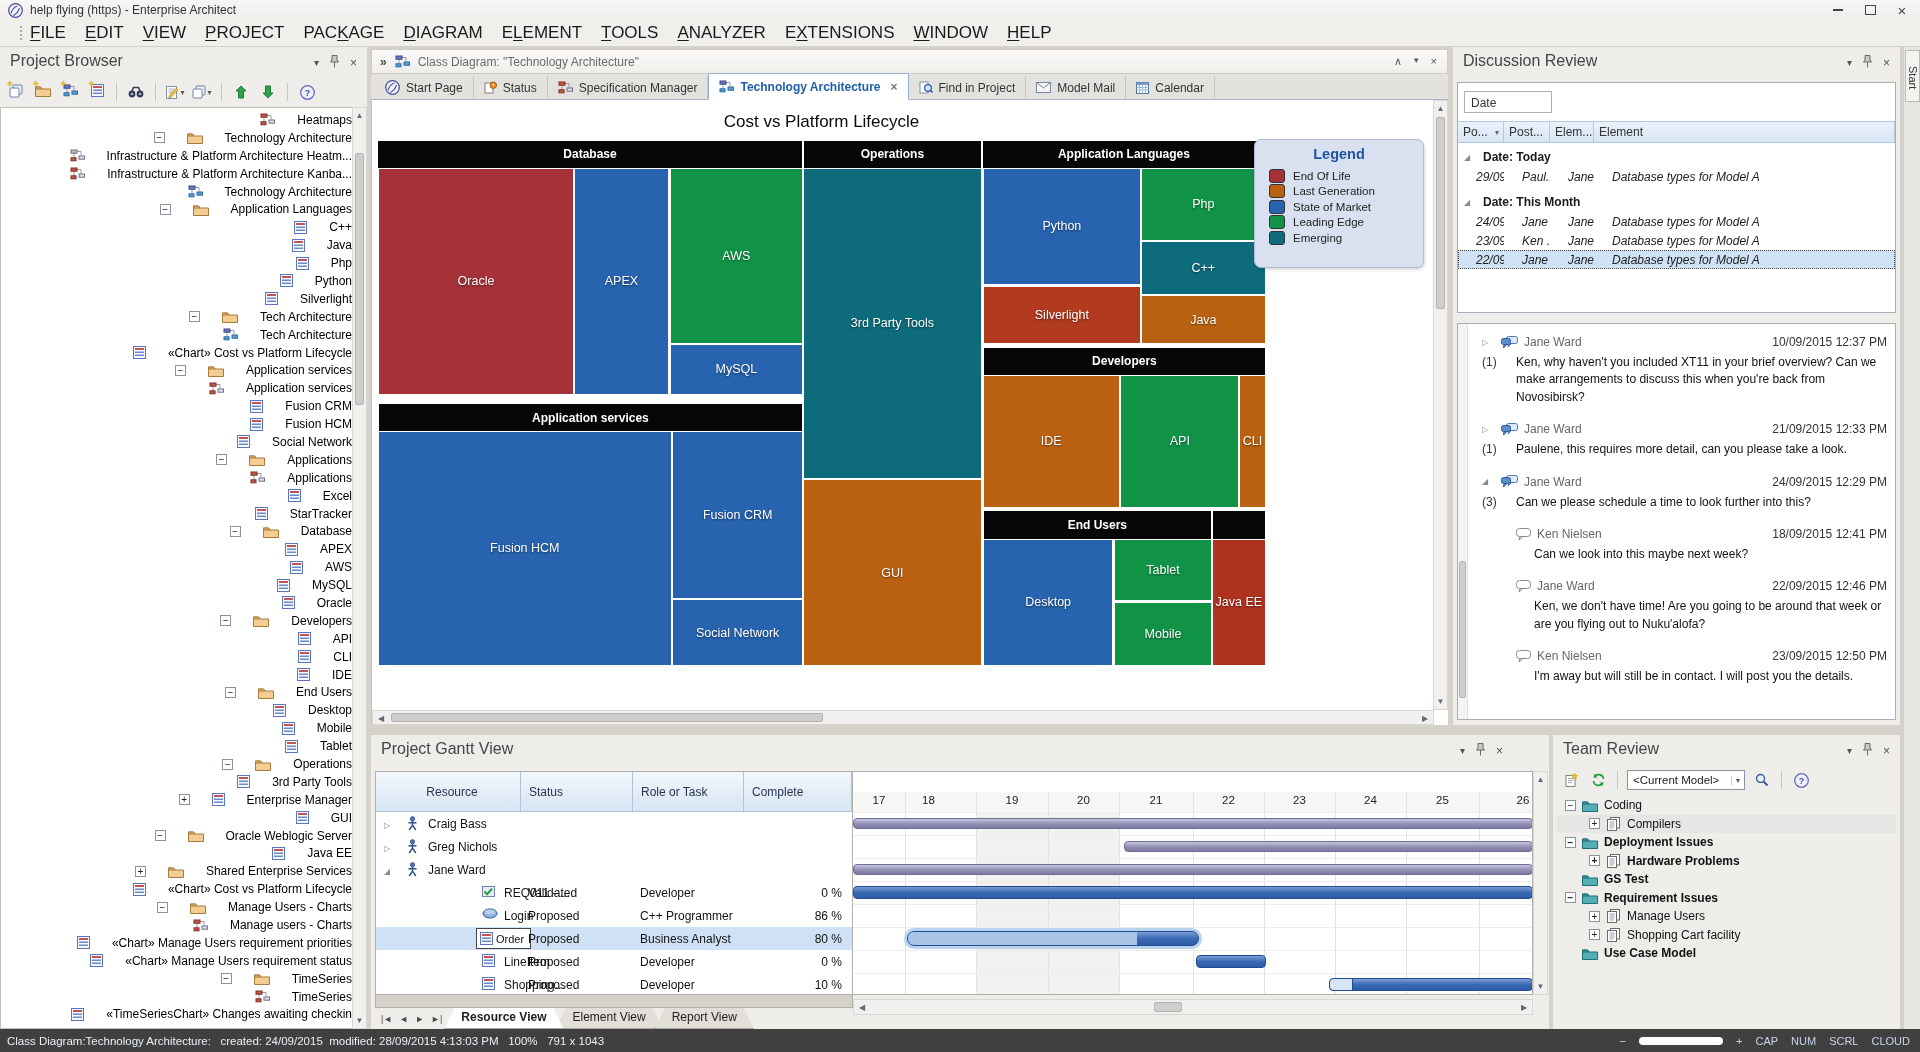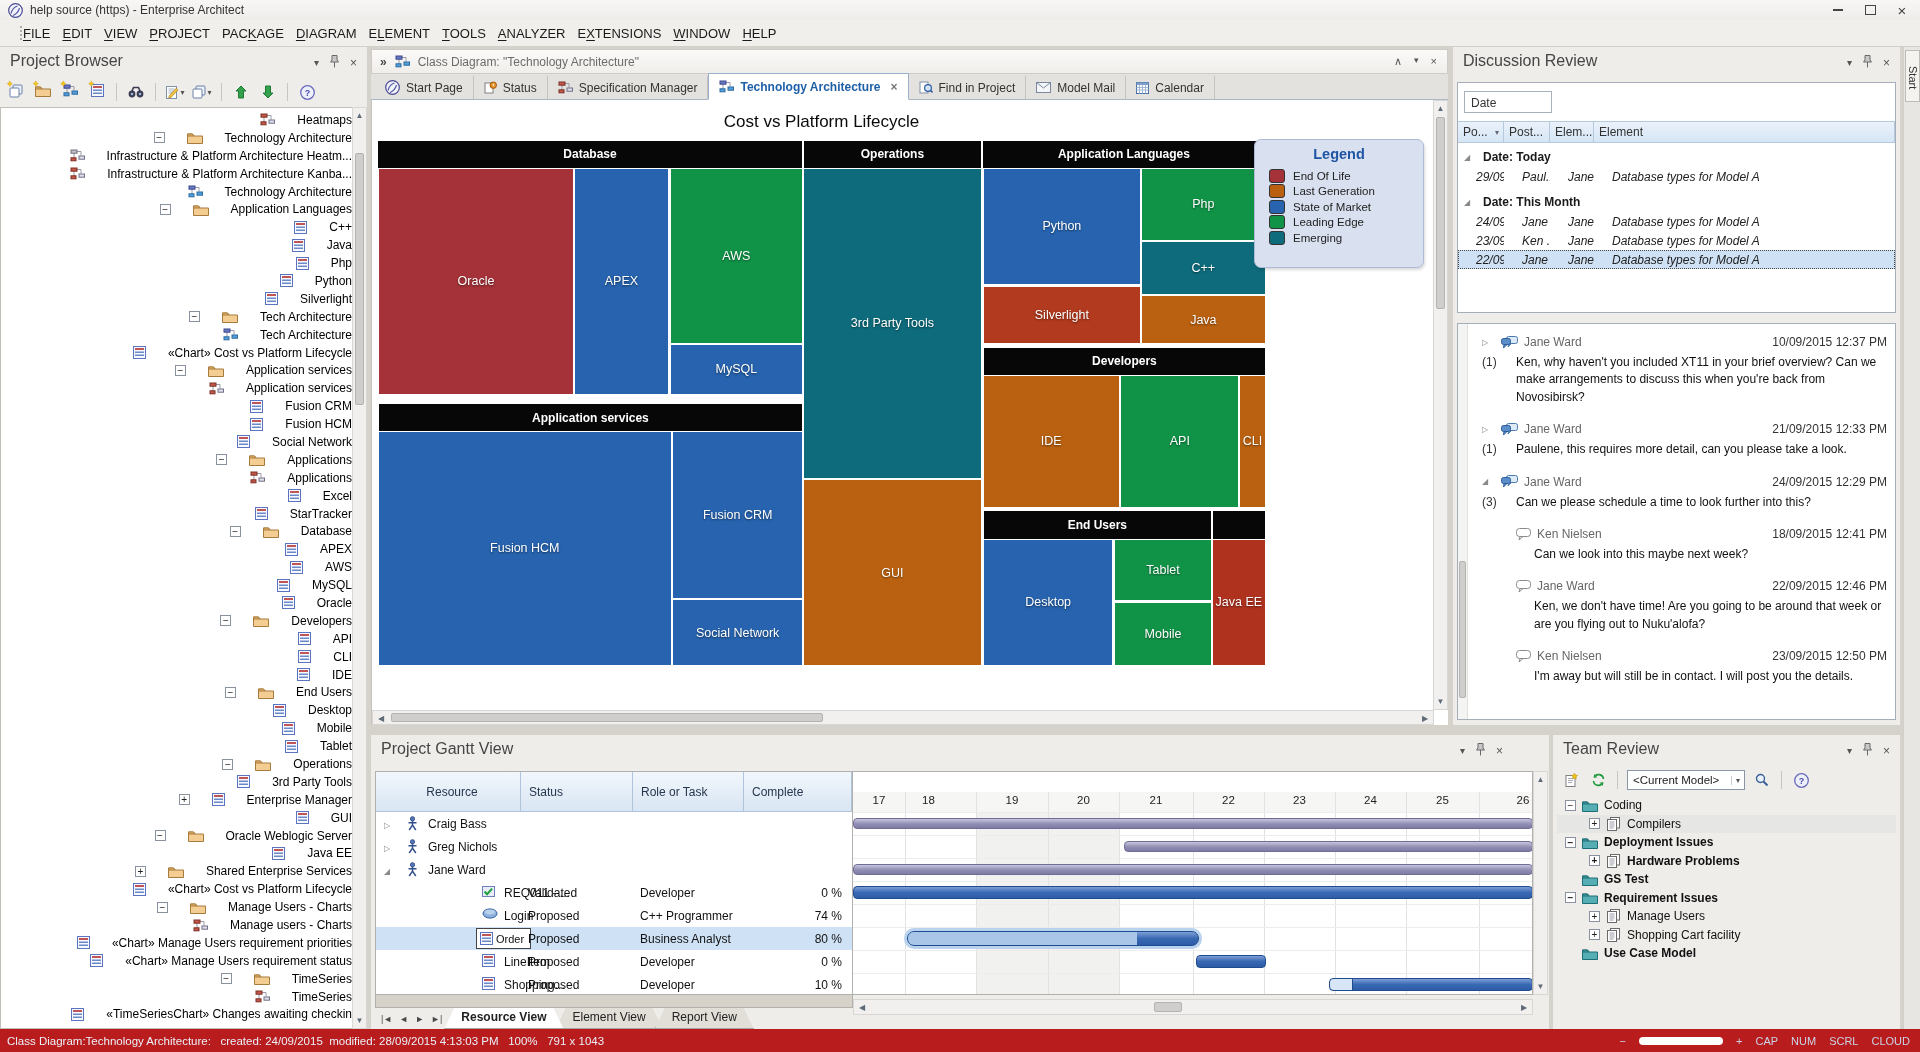--- a/index.html
+++ b/index.html
@@ -7,21 +7,21 @@
        font-family:"Liberation Sans","DejaVu Sans",sans-serif;font-size:12px;color:#222;}
   .icon{display:inline-flex;align-items:center;justify-content:center;flex:none;}
   
   .titlebar{position:absolute;left:0;top:0;width:1920px;height:20px;background:linear-gradient(#F8F7F5,#EFEDEA);
             display:flex;align-items:center;gap:7px;padding-left:8px;box-sizing:border-box;color:#333;font-size:12px;}
   .win-btns{position:absolute;right:4px;top:0;display:flex;height:20px;align-items:center;gap:4px;}
   .win-btn{width:28px;height:18px;display:flex;align-items:center;justify-content:center;color:#444;}
   .wb-min{width:10px;height:2px;background:#444;}
   .wb-max{width:9px;height:8px;border:1.5px solid #444;}
   .menubar{position:absolute;left:0;top:20px;width:1920px;height:27px;background:#F1EFEC;border-bottom:1px solid #D3D0CA;
-           display:flex;align-items:center;gap:12px;padding-left:20px;box-sizing:border-box;font-size:13px;color:#1a1a1a;}
+           display:flex;align-items:center;gap:19px;padding-left:20px;box-sizing:border-box;font-size:17px;color:#1a1a1a;}
   .menubar .dots{width:3px;height:14px;border-left:2px dotted #AFACA6;margin-right:-14px;}
   .menu-item u{text-underline-offset:2px;}
   
   .panel-head{position:absolute;left:0;top:0;right:0;height:30px;color:#454545;font-size:16px;padding:5px 0 0 10px;box-sizing:border-box;}
   .panel-btns{position:absolute;right:10px;top:8px;display:flex;gap:11px;align-items:center;color:#555;font-size:10px;}
   .panel-btns span{cursor:default;}
   .box{background:#fff;border:1px solid #A6AEB9;box-sizing:border-box;}
   .exp{width:11px;height:11px;border:1px solid #8A92A0;background:#fff;font-size:10px;line-height:9px;text-align:center;
        color:#222;flex:none;box-sizing:border-box;}
   .exp-none{width:11px;height:11px;border:none;background:transparent;flex:none;}
@@ -123,38 +123,38 @@
       font-size:11.5px;color:#222;padding-left:5px;box-sizing:border-box;}
   .dd .car{margin-left:auto;font-size:8px;color:#555;padding:0 4px;border-left:1px solid #C8CDD4;}
   .team-tree{position:absolute;left:4px;top:61px;right:4px;bottom:2px;background:#EFEDEA;overflow:hidden;}
   .trow2{display:flex;align-items:center;height:18.5px;gap:6px;font-size:12px;color:#111;white-space:nowrap;}
   .trow2.hl{background:#E6E6E4;}
   .trow2.b{font-weight:bold;}
   
   .rstrip{position:absolute;left:1903px;top:47px;width:17px;height:982px;background:#E8E6E2;border-left:1px solid #D2CFCA;}
   .start-tab{position:absolute;left:1px;top:3px;width:15px;height:52px;background:#F4F3F0;border:1px solid #BFBCB6;
              box-sizing:border-box;writing-mode:vertical-rl;font-size:11px;color:#333;text-align:center;padding-top:4px;}
-  .statusbar{position:absolute;left:0;top:1029px;width:1920px;height:23px;background:#b91c1c;color:#EAF0F9;
+  .statusbar{position:absolute;left:0;top:1029px;width:1920px;height:23px;background:#404040;color:#EAF0F9;
              display:flex;align-items:center;font-size:11.5px;padding-left:7px;box-sizing:border-box;white-space:pre;}
   .sb-right{position:absolute;right:10px;top:0;height:23px;display:flex;align-items:center;gap:13px;color:#C9D4E8;font-size:11px;}
   .sb-track{width:84px;height:8px;background:#FDFDFD;border-radius:4px;}
 </style>
 </head>
 <body>
 
 <div class="app">
 
   <div class="titlebar">
     <span class="icon" id="app-logo">
         <svg width="15" height="15" viewBox="0 0 15 15">
           <circle cx="7.5" cy="7.5" r="6.8" fill="#F2F4FB" stroke="#4A4A94" stroke-width="1.2"></circle>
           <path d="M3 10.5C4 6.5 6 4 9.5 3M5 12.5c2.5-1 5.5-4 6.5-7.5" stroke="#5A5AA8" fill="none" stroke-width="1.2"></path>
         </svg>
       </span>
-    <span>help source (https) - Enterprise Architect</span>
+    <span>help flying (https) - Enterprise Architect</span>
     <div class="win-btns">
       <span class="win-btn">
           <span class="wb-min"></span>
         </span>
       <span class="win-btn">
           <span class="wb-max"></span>
         </span>
       <span class="win-btn" style="font-size:15px;">×</span>
     </div>
   </div>
@@ -1247,21 +1247,21 @@
         <div class="grow" style="top:132px;">
           <span class="gcell" style="left:106px;top:4px;"><span class="icon">
               <svg width="16" height="11" viewBox="0 0 16 11">
                 <ellipse cx="8" cy="5.5" rx="7" ry="4.6" fill="#8FB2DC" stroke="#2F5E9E"></ellipse>
                 <ellipse cx="8" cy="4" rx="5.2" ry="2.4" fill="#C6D9EF" opacity=".75"></ellipse>
               </svg>
             </span></span>
           <span class="gcell" style="left:128px;">Login</span>
           <span class="gcell" style="left:152px;">Proposed</span>
           <span class="gcell" style="left:264px;">C++ Programmer</span>
-          <span class="gcell" style="left:368px;width:98px;text-align:right;">74 %</span>
+          <span class="gcell" style="left:368px;width:98px;text-align:right;">86 %</span>
         </div>
         <div class="grow sel" style="top:155px;">
           <span class="gcell" style="left:100px;top:1px;height:19px;width:50px;background:#fff;border:1px solid #444;display:flex;align-items:center;padding-left:3px;gap:3px;font-size:11px;"><span class="icon">
               <svg width="13" height="13" viewBox="0 0 13 13">
                 <rect x=".5" y=".5" width="12" height="12" fill="#F8F8FF" stroke="#5A74C0"></rect>
                 <rect x="2" y="2" width="9" height="2" fill="#C05555"></rect>
                 <rect x="2" y="5.5" width="9" height="1.5" fill="#6A8AC8"></rect>
                 <rect x="2" y="8.5" width="9" height="1.5" fill="#6A8AC8"></rect>
               </svg>
             </span>Order</span>

